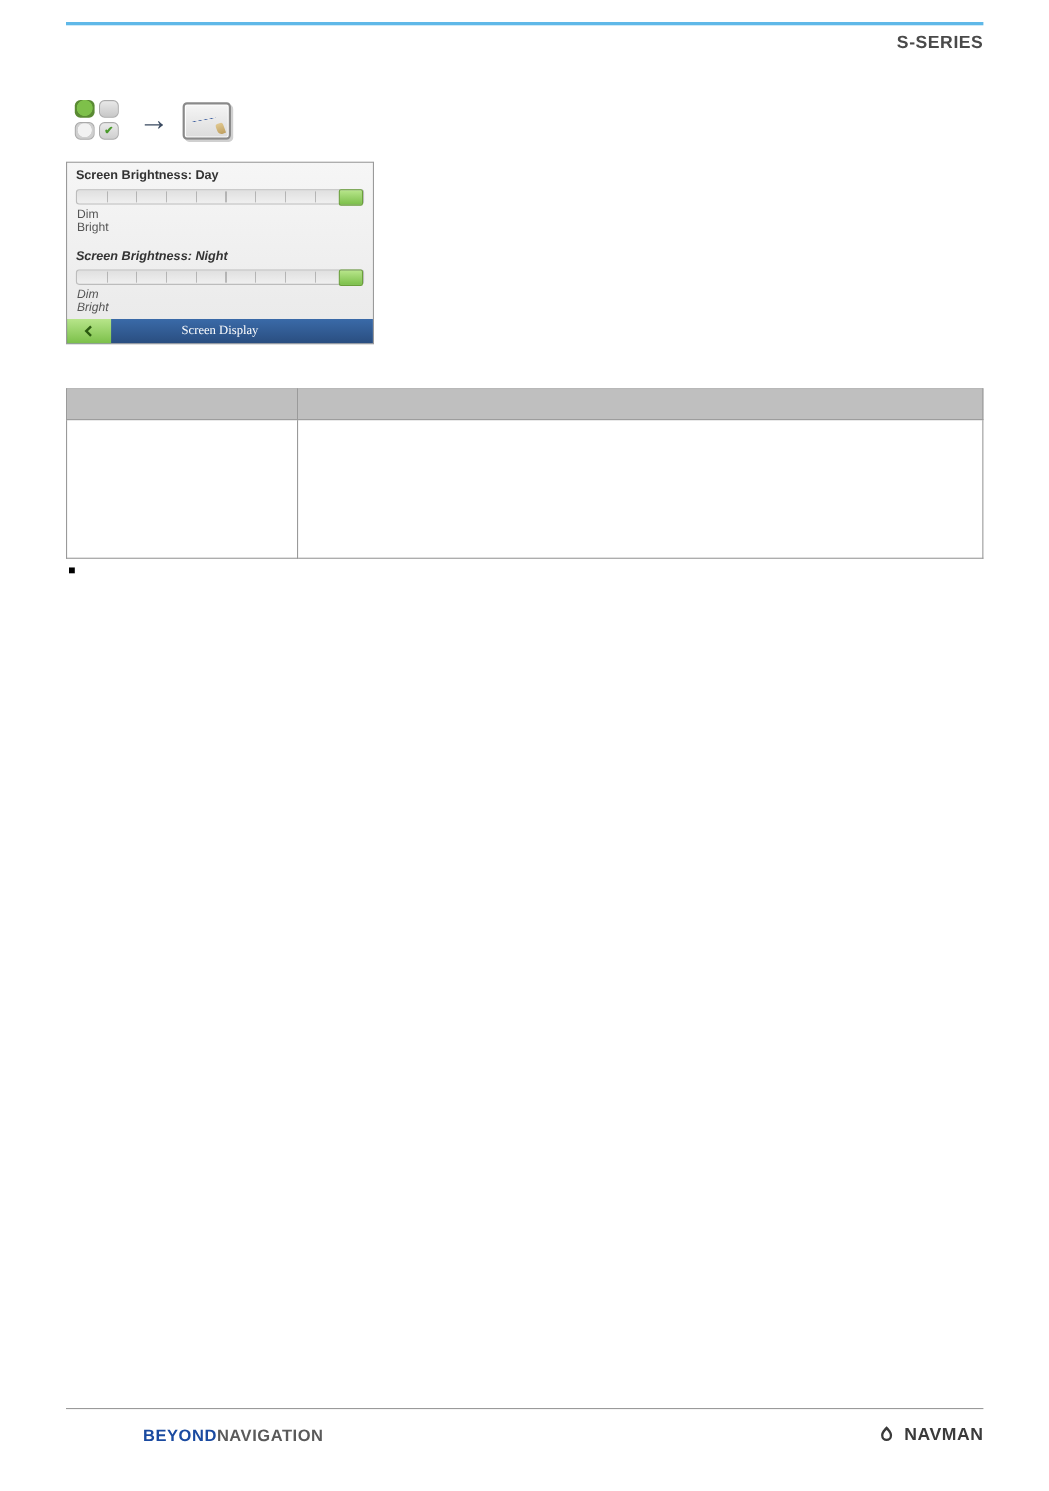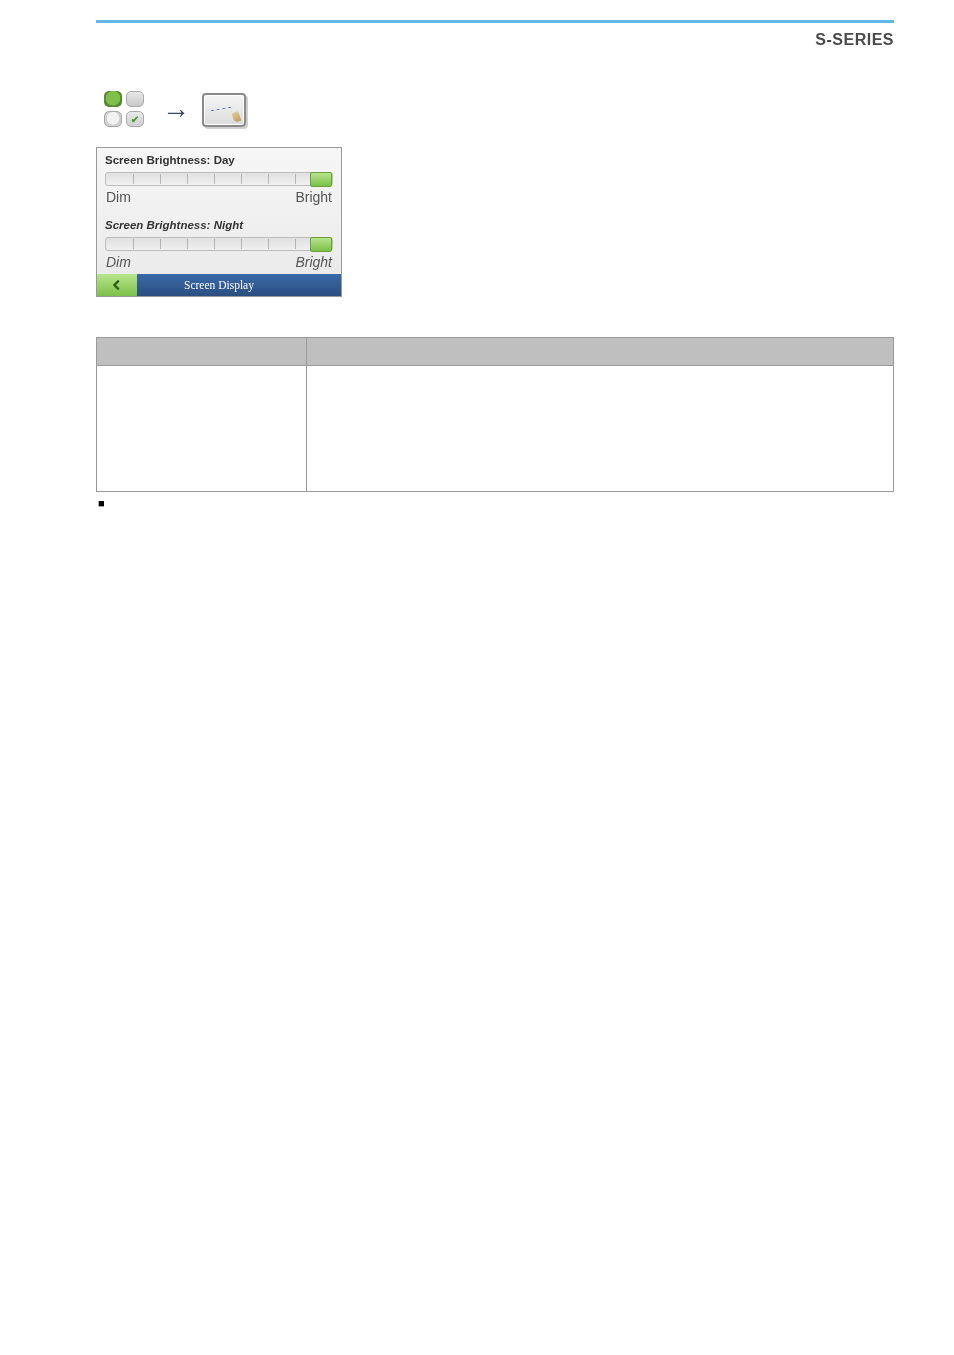--- a/index.html
+++ b/index.html
@@ -7,21 +7,20 @@
     width: 954px;
     height: 1355px;
     font-family: Arial, sans-serif;
     background: #fff;
     position: relative;
   }
   .page {
     padding: 20px 60px 56px 60px;
     position: relative;
     height: 100%;
-    margin-left: 36px;
   }
   .top-rule {
     height: 3px;
     background: #5fb8e8;
     margin-bottom: 8px;
   }
   .series-label {
     text-align: right;
     font-family: "Arial Black", Arial, sans-serif;
     font-weight: 900;
@@ -87,21 +86,21 @@
     position:absolute;
     right:4px; bottom:3px;
     width:7px; height:10px;
     background: linear-gradient(#e0c890,#c0a060);
     border-radius: 2px 2px 0 4px;
     transform: rotate(-20deg);
   }
 
   
   .device-shot {
-    width: 246px;
+    width: 280px;
     border: 1px solid #9a9a9a;
     background: linear-gradient(#f6f6f6,#e9e9e9);
     font-size: 12px;
     color: #3a3a3a;
     margin-bottom: 40px;
   }
   .ds-section { padding: 6px 8px 4px 8px; }
   .ds-label { font-weight: bold; color:#333; padding-bottom:4px; font-size:11.5px; }
   .slider-track {
     height: 14px;
@@ -120,21 +119,21 @@
   .slider-knob {
     position:absolute;
     right:0; top:-1px;
     width:22px; height:15px;
     background: linear-gradient(#b7e58a,#7cc04a);
     border-radius:2px;
     border:1px solid #6aa03a;
   }
   .slider-row {
     display:flex; justify-content:space-between;
-    font-size:14px; color:#555; padding: 0 1px;
+    font-size:11px; color:#555; padding: 0 1px; flex-direction: column;
   }
   .ds-titlebar {
     height: 22px;
     background: linear-gradient(#3a6aa8,#2a4e80);
     color:#fff;
     font-size:11.5px;
     display:flex;
     align-items:center;
     position:relative;
   }
@@ -271,13 +270,27 @@
       <th></th>
     </tr>
     <tr>
       <td class="body-cell"></td>
       <td class="body-cell"></td>
     </tr>
   </tbody>
     </table>
   <div class="bullet">■</div>
 
+  <div class="footer">
+    <div class="foot-rule"></div>
+    <div class="foot-row">
+      <div class="beyond">
+        <span class="b1">BEYOND</span><span class="b2">NAVIGATION</span>
+      </div>
+      <div class="navman">
+        <svg class="navman-logo" viewBox="0 0 24 24">
+          <path fill="#3a3a3a" d="M12 2 C9 5 6 8 6 12 a6 6 0 0 0 12 0 C18 8 15 5 12 2 Z M12 6 c2 2 3.5 4 3.5 6 a3.5 3.5 0 0 1 -7 0 c0 -2 1.5 -4 3.5 -6 Z"></path>
+        </svg>
+        <span>NAVMAN</span>
+      </div>
+    </div>
+  </div>
 </div>
 
 </body></html>

